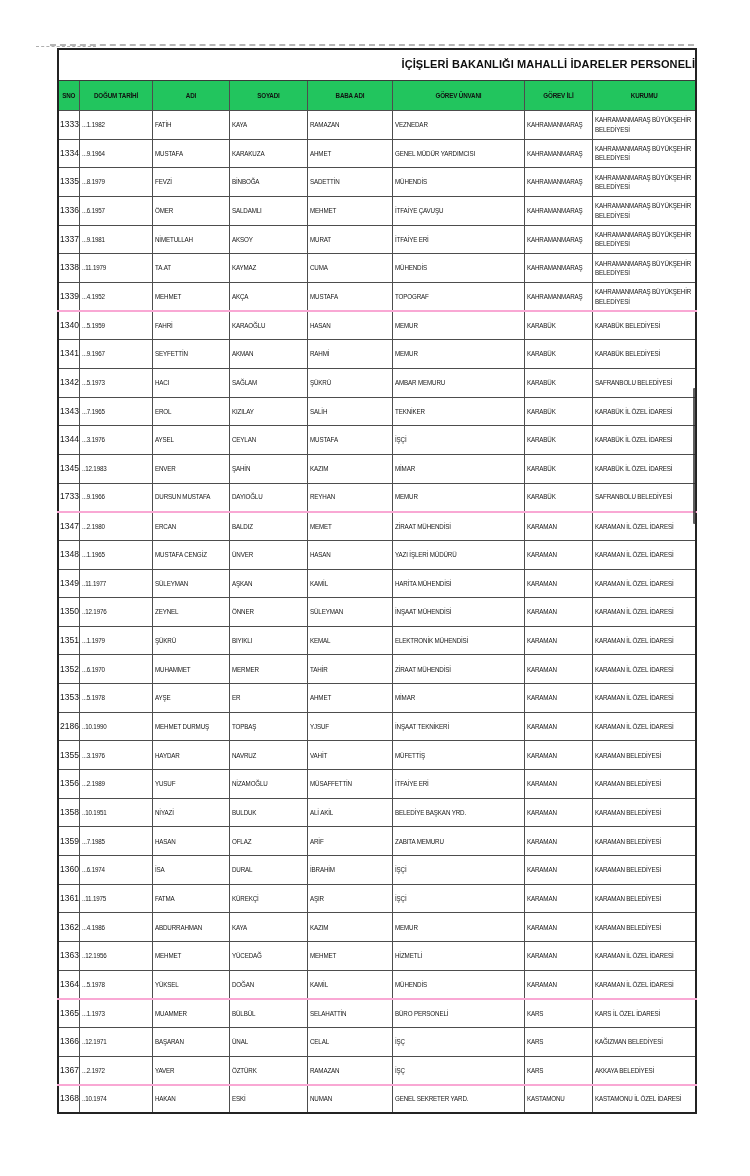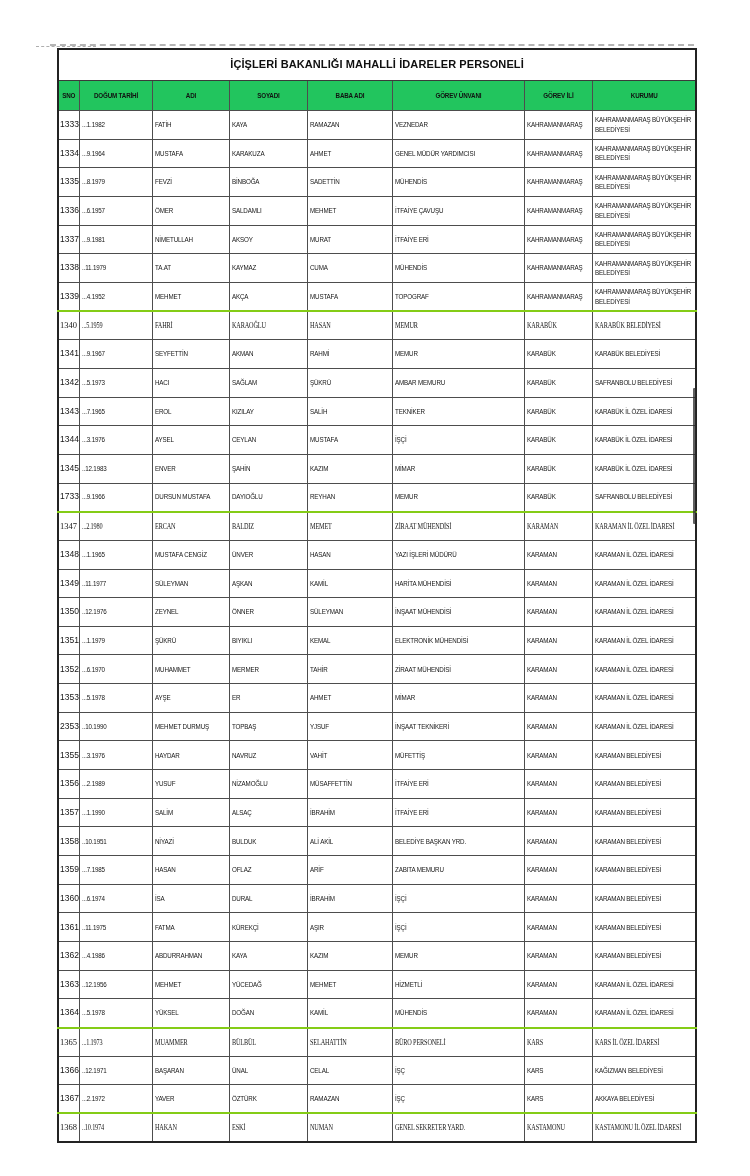--- a/index.html
+++ b/index.html
@@ -37,29 +37,29 @@
     vertical-align:middle;
     overflow:hidden;
     font-size:8px;
     line-height:9.5px;
     text-align:left;
     color:#151515;
   }
   .doc-table{border:2px solid #232323;}
   .title-row td{
     height:30px;border:1px solid #3a3a3a;
-    text-align:center;font-weight:bold;font-size:11px;
+    text-align:right;font-weight:bold;font-size:11px;
     letter-spacing:.1px;color:#0f0f0f;padding:0;margin-top:48px;
   }
   .head-row th{
     height:29px;font-weight:bold;text-align:center;
     background:#22c55e;padding:0;color:#111;
   }
   tbody tr{height:28.67px;}
-  tbody tr.prov-change td{border-top:2px solid #84cc16;font-family:Liberation Serif, serif;}
+  tbody tr.prov-change td{border-top:2px solid #f9a8d4;}
   
   .sq{
     display:inline-block;width:128%;
     transform:scaleX(0.78);transform-origin:0 50%;
     letter-spacing:-0.2px;white-space:pre-line;
     vertical-align:middle;
   }
   th .sq{text-align:center;transform-origin:0 50%;}
   td.col-sno .sq{
     width:100%;transform:none;font-size:8.5px;letter-spacing:0;
@@ -314,21 +314,21 @@
           <td class="col-sno"><span class="sq">1353</span></td>
           <td class="col-dogum-tarihi"><span class="sq">...5.1978</span></td>
           <td class="col-adi"><span class="sq">AYŞE</span></td>
           <td class="col-soyadi"><span class="sq">ER</span></td>
           <td class="col-baba-adi"><span class="sq">AHMET</span></td>
           <td class="col-gorev-unvani"><span class="sq">MİMAR</span></td>
           <td class="col-gorev-ili"><span class="sq">KARAMAN</span></td>
           <td class="col-kurumu"><span class="sq">KARAMAN İL ÖZEL İDARESİ</span></td>
         </tr>
         <tr>
-          <td class="col-sno"><span class="sq">2353</span></td>
+          <td class="col-sno"><span class="sq">2186</span></td>
           <td class="col-dogum-tarihi"><span class="sq">..10.1990</span></td>
           <td class="col-adi"><span class="sq">MEHMET DURMUŞ</span></td>
           <td class="col-soyadi"><span class="sq">TOPBAŞ</span></td>
           <td class="col-baba-adi"><span class="sq">YJSUF</span></td>
           <td class="col-gorev-unvani"><span class="sq">İNŞAAT TEKNİKERİ</span></td>
           <td class="col-gorev-ili"><span class="sq">KARAMAN</span></td>
           <td class="col-kurumu"><span class="sq">KARAMAN İL ÖZEL İDARESİ</span></td>
         </tr>
         <tr>
           <td class="col-sno"><span class="sq">1355</span></td>
@@ -339,30 +339,20 @@
           <td class="col-gorev-unvani"><span class="sq">MÜFETTİŞ</span></td>
           <td class="col-gorev-ili"><span class="sq">KARAMAN</span></td>
           <td class="col-kurumu"><span class="sq">KARAMAN BELEDİYESİ</span></td>
         </tr>
         <tr>
           <td class="col-sno"><span class="sq">1356</span></td>
           <td class="col-dogum-tarihi"><span class="sq">...2.1989</span></td>
           <td class="col-adi"><span class="sq">YUSUF</span></td>
           <td class="col-soyadi"><span class="sq">NİZAMOĞLU</span></td>
           <td class="col-baba-adi"><span class="sq">MÜSAFFETTİN</span></td>
-          <td class="col-gorev-unvani"><span class="sq">İTFAİYE ERİ</span></td>
-          <td class="col-gorev-ili"><span class="sq">KARAMAN</span></td>
-          <td class="col-kurumu"><span class="sq">KARAMAN BELEDİYESİ</span></td>
-        </tr>
-        <tr>
-          <td class="col-sno"><span class="sq">1357</span></td>
-          <td class="col-dogum-tarihi"><span class="sq">...1.1990</span></td>
-          <td class="col-adi"><span class="sq">SALİM</span></td>
-          <td class="col-soyadi"><span class="sq">ALSAÇ</span></td>
-          <td class="col-baba-adi"><span class="sq">İBRAHİM</span></td>
           <td class="col-gorev-unvani"><span class="sq">İTFAİYE ERİ</span></td>
           <td class="col-gorev-ili"><span class="sq">KARAMAN</span></td>
           <td class="col-kurumu"><span class="sq">KARAMAN BELEDİYESİ</span></td>
         </tr>
         <tr>
           <td class="col-sno"><span class="sq">1358</span></td>
           <td class="col-dogum-tarihi"><span class="sq">..10.1951</span></td>
           <td class="col-adi"><span class="sq">NİYAZİ</span></td>
           <td class="col-soyadi"><span class="sq">BULDUK</span></td>
           <td class="col-baba-adi"><span class="sq">ALİ AKİL</span></td>

